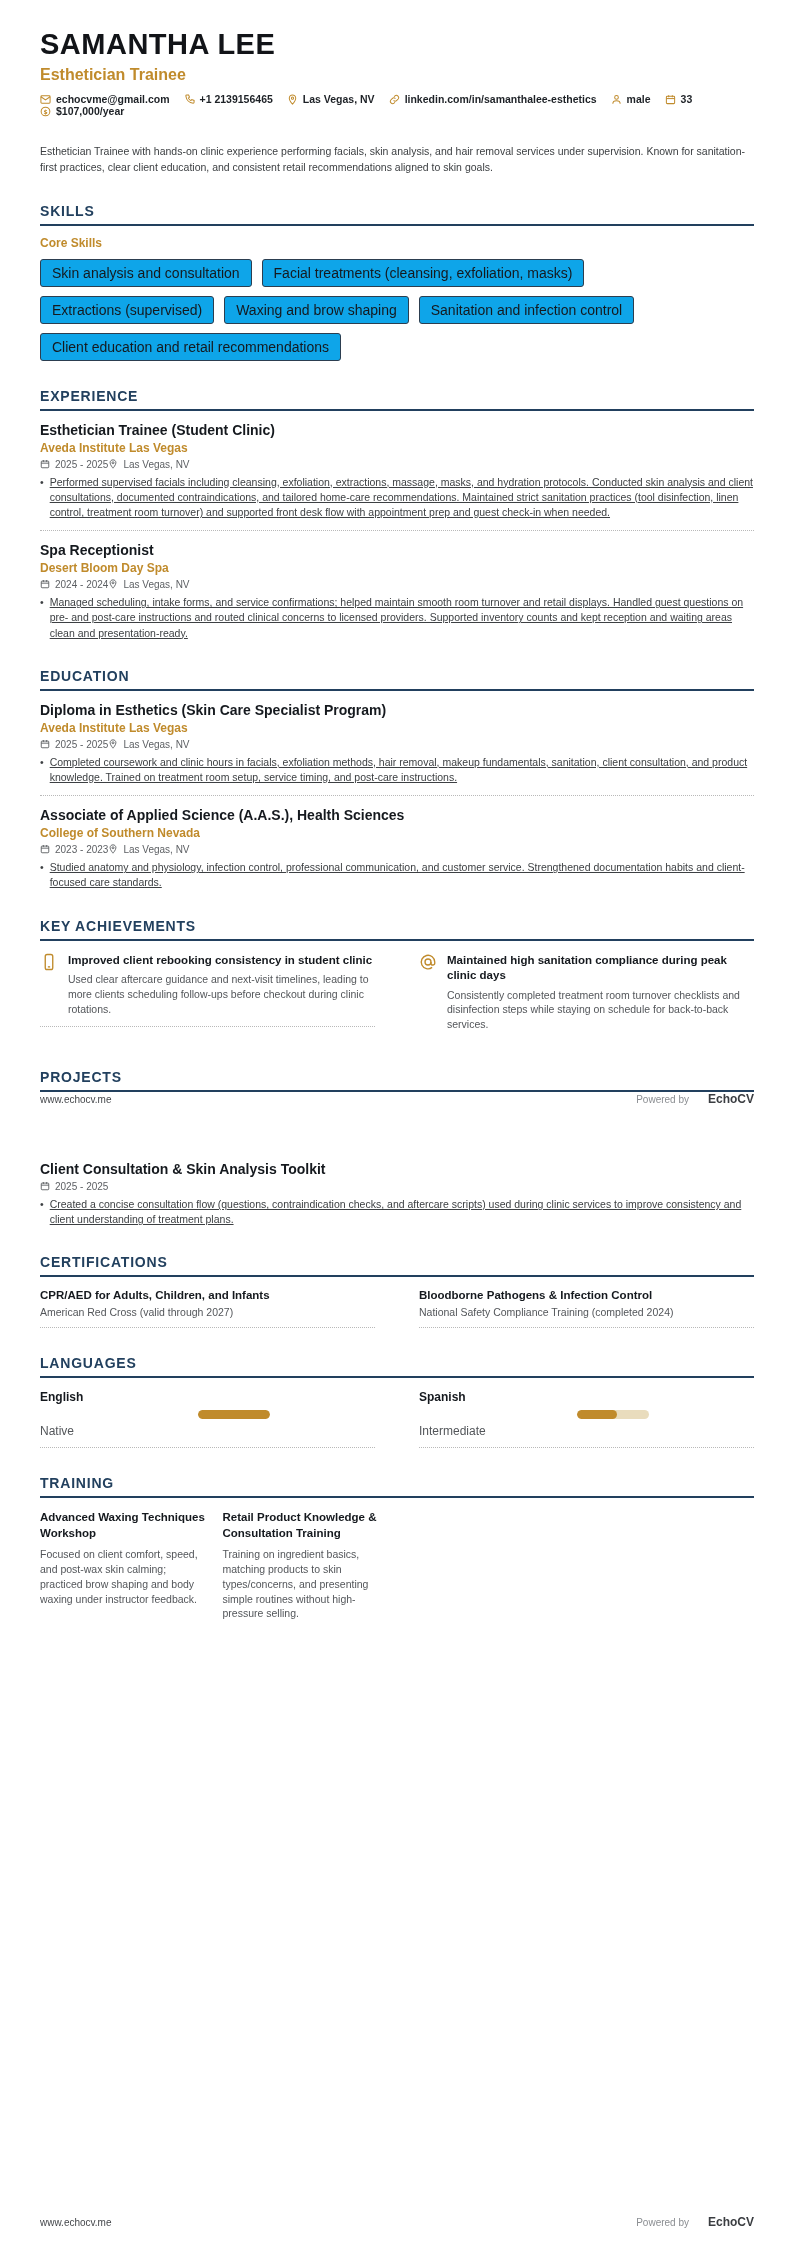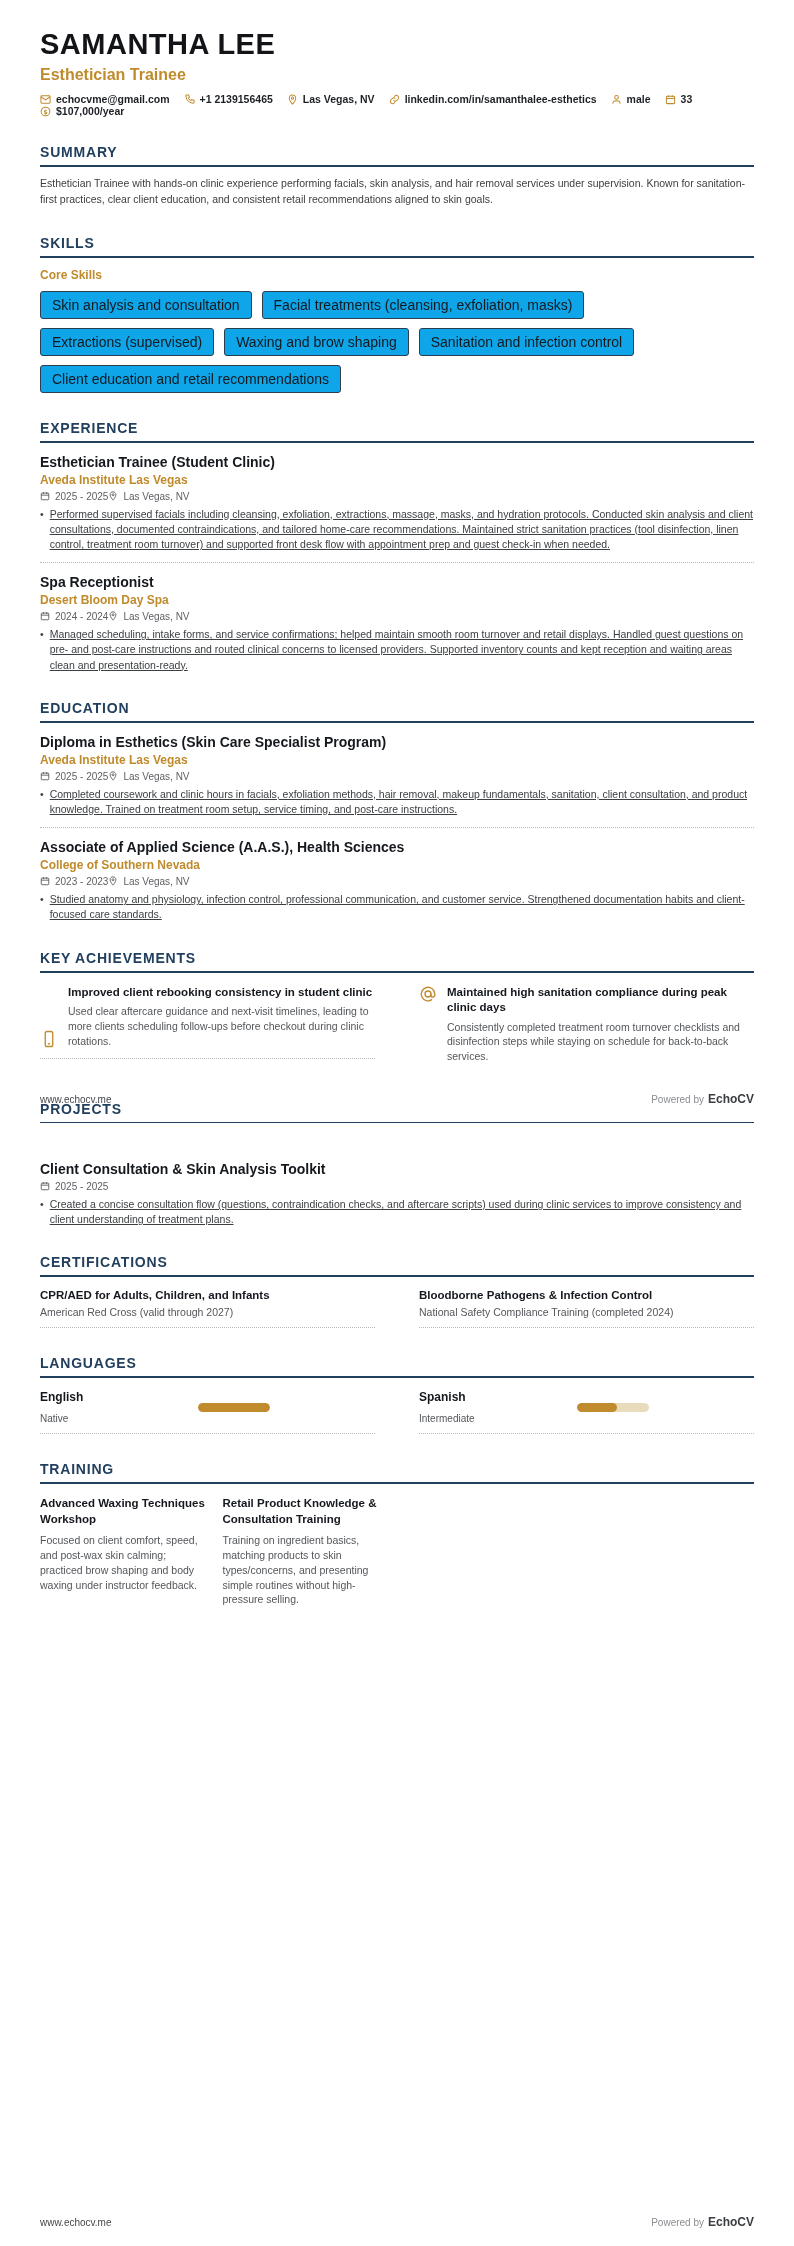--- a/index.html
+++ b/index.html
@@ -105,21 +105,21 @@
 
   
   .ach-grid {
     margin-top: 12px;
     display: grid;
     grid-template-columns: 1fr 1fr;
     gap: 10px 44px;
     align-items: start;
   }
   .ach-item { display: flex; gap: 10px; padding-bottom: 10px; }
-  .ach-item.first { border-bottom: 1px dotted #b9b9b9; align-items: flex-end; }
+  .ach-item.first { border-bottom: 1px dotted #b9b9b9; }
   .ach-body { flex: 1; }
   .ach-title { font-size: 11.5px; font-weight: 700; color: #15191e; line-height: 1.35; }
   .ach-text { margin-top: 4px; font-size: 10.5px; color: #53565a; line-height: 1.4; }
 
   
   .cert-grid {
     margin-top: 12px;
     display: grid;
     grid-template-columns: 1fr 1fr;
     gap: 10px 44px;
@@ -136,21 +136,21 @@
     gap: 10px 44px;
   }
   .lang-item {
     display: flex;
     align-items: center;
     padding-bottom: 9px;
     border-bottom: 1px dotted #b9b9b9;
   }
   .lang-info { width: 158px; }
   .lang-name { font-size: 12px; font-weight: 700; color: #15191e; }
-  .lang-level { margin-top: 9px; font-size: 10px; color: #53565a; }
+  .lang-level { margin-top: 20px; font-size: 12px; color: #53565a; }
   .lang-bar-track {
     width: 72px; height: 9px;
     border-radius: 5px;
     background: #e9dcbd;
     overflow: hidden;
   }
   .lang-bar-fill { height: 100%; border-radius: 5px; background: #c08b2c; }
 
   
   .train-grid {
@@ -166,21 +166,21 @@
   
   .page-footer {
     position: absolute;
     left: 40px; right: 40px; bottom: 16px;
     display: flex;
     justify-content: space-between;
     align-items: baseline;
   }
   .footer-site { font-size: 10px; color: #44474b; }
   .footer-powered { font-size: 10px; color: #8a8d91; }
-  .footer-brand { font-size: 12px; font-weight: 700; color: #3a3d41; margin-left: 4px; }
+  .footer-brand { font-size: 12px; font-weight: 700; color: #3a3d41; margin-left: 19px; }
 </style>
 </head>
 <body>
 
 <div class="page">
   <div class="content">
 
     <div>
       <div class="name">SAMANTHA LEE</div>
       <div class="job-title">Esthetician Trainee</div>
@@ -247,21 +247,20 @@
                 <circle cx="12" cy="12" r="9.5" fill="none" stroke="currentColor" stroke-width="2.2"></circle>
                 <text x="12" y="16.5" font-size="13" text-anchor="middle" fill="currentColor" font-family="DejaVu Sans, sans-serif">$</text>
               </svg>
           </span>
           <span>$107,000/year</span>
         </span>
       </div>
     </div>
 
     <div class="section">
-      <div class="section-heading">SUMMARY</div>
       <div class="summary-text">Esthetician Trainee with hands-on clinic experience performing facials, skin analysis, and hair removal services under supervision. Known for sanitation-first practices, clear client education, and consistent retail recommendations aligned to skin goals.</div>
     </div>
 
     <div class="section">
       <div class="section-heading">SKILLS</div>
       <div class="skills-group-title">Core Skills</div>
       <div class="pill-wrap">
         <span class="pill">Skin analysis and consultation</span>
         <span class="pill">Facial treatments (cleansing, exfoliation, masks)</span>
         <span class="pill">Extractions (supervised)</span>

